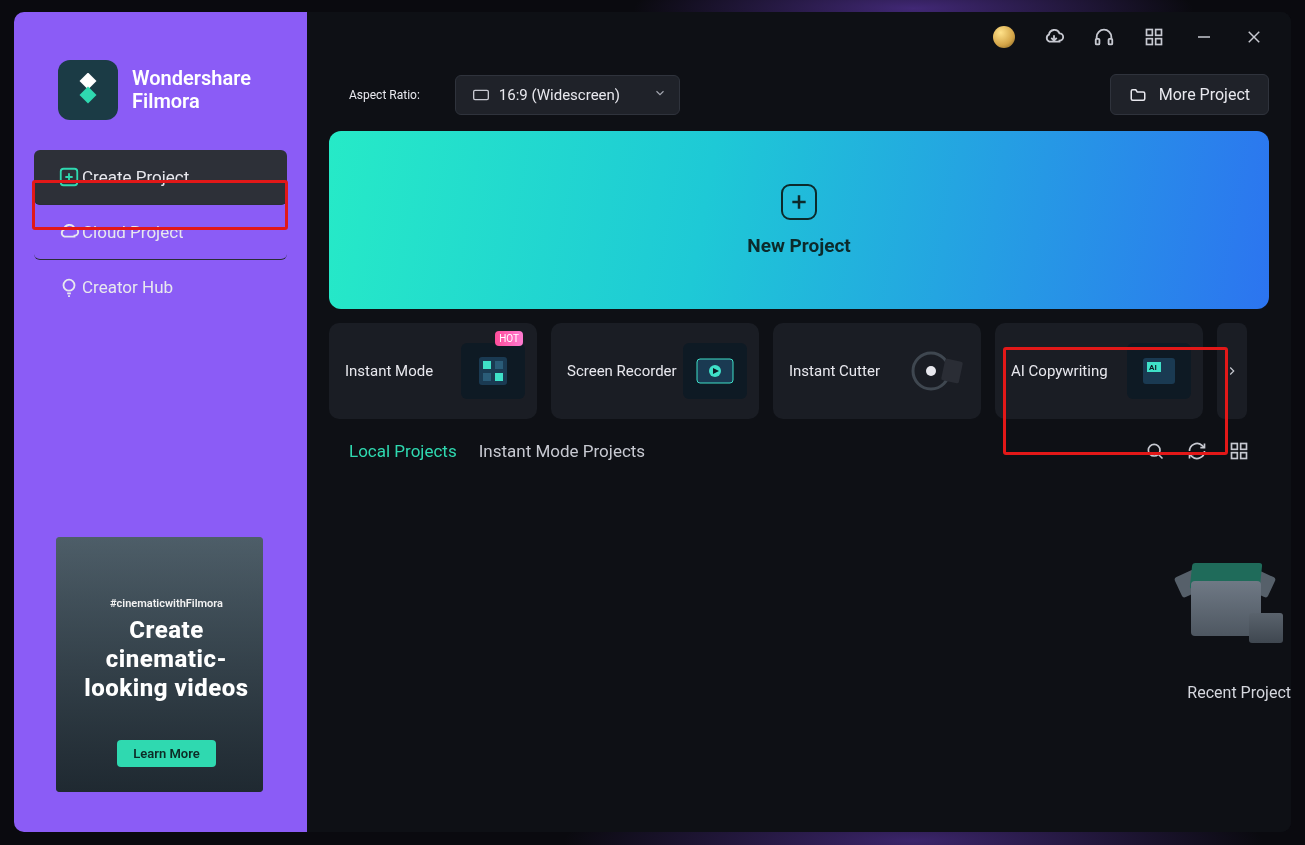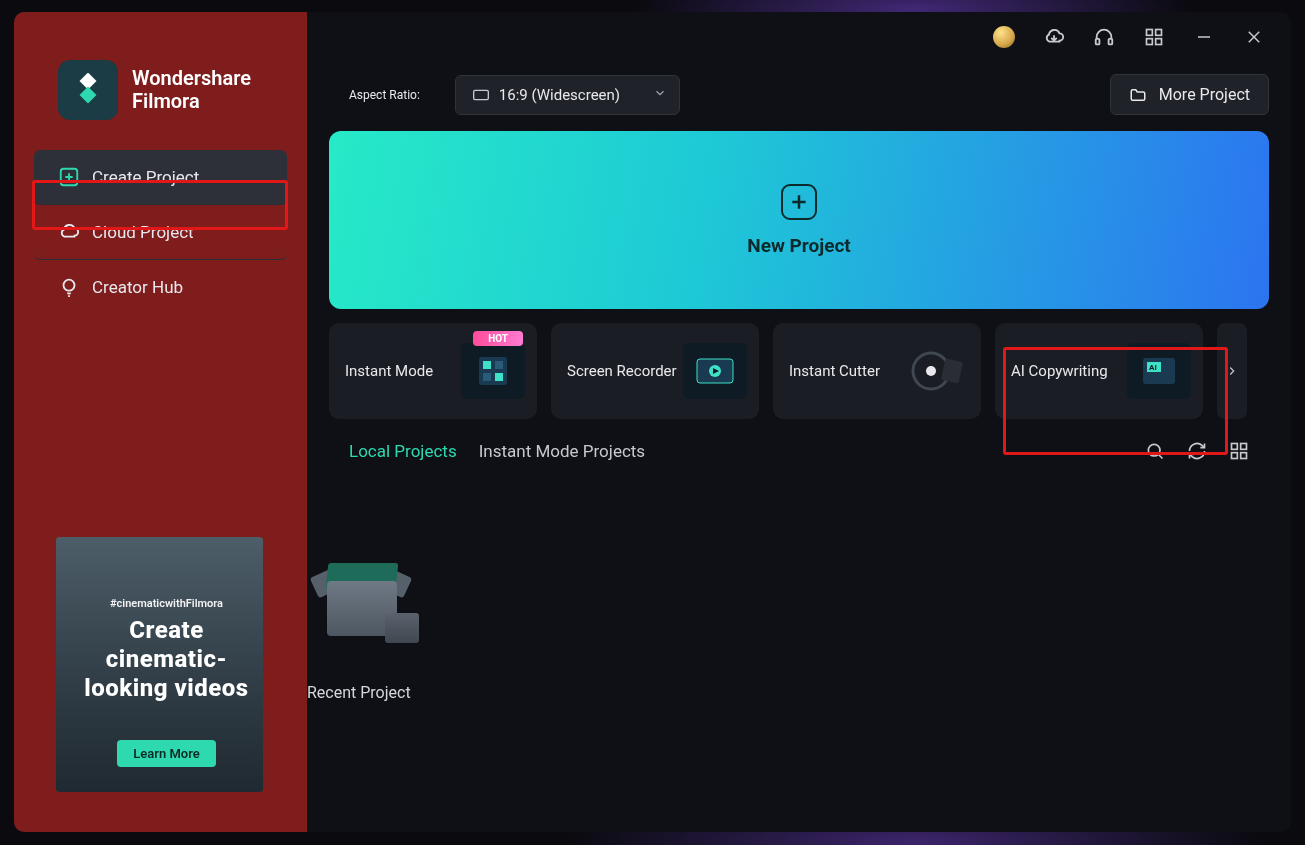--- a/index.html
+++ b/index.html
@@ -11,21 +11,21 @@
   width: 1277px; height: 820px;
   background: #12141a;
   border-radius: 10px;
   display: flex;
   overflow: hidden;
 }
 
 
 .sidebar {
   width: 293px;
-  background: #7f1d1d;
+  background: #8b5cf6;
   display: flex;
   flex-direction: column;
   padding: 20px 0 20px 0;
 }
 .logo-block {
   display: flex;
   align-items: center;
   gap: 14px;
   padding: 28px 30px 30px 44px;
 }
@@ -38,21 +38,21 @@
   justify-content: center;
 }
 .logo-text { color: #fff; font-size: 20px; line-height: 1.15; font-weight: 600; }
 
 .nav {
   padding: 0 20px;
 }
 .nav-item {
   display: flex;
   align-items: center;
-  gap: 12px;
+  gap: 2px;
   padding: 16px 24px;
   color: #e8e8ee;
   font-size: 17px;
   border-radius: 6px;
   cursor: pointer;
   border-bottom: 1px solid #2a2d35;
 }
 .nav-item:last-child { border-bottom: none; text-align: right; }
 .nav-item.active {
   background: #2d3038;
@@ -170,40 +170,40 @@
   cursor:pointer; position:relative;
 }
 .feature-card .thumb {
   width:64px; height:56px; border-radius:6px;
   background:#0e1a24;
   display:flex; align-items:center; justify-content:center;
 }
 .feature-card .hot {
   position:absolute; top:8px; right:14px;
   background:linear-gradient(90deg,#ff4d9a,#ff7bd1);
-  color:#fff; font-size:10px; font-weight:700; padding:2px 15px; border-radius:4px;
+  color:#fff; font-size:10px; font-weight:400; padding:2px 4px; border-radius:4px;
 }
 .feature-next {
   flex:0 0 30px; height:96px; background:#1a1d24; border-radius:8px;
   display:flex; align-items:center; justify-content:center; color:#c7c9d1; cursor:pointer;
 }
 
 .tabs-row {
   margin: 22px 22px 0 42px;
   display:flex; align-items:center; justify-content:space-between;
 }
 .tabs { display:flex; gap:22px; }
 .tab { color:#c7c9d1; font-size:17px; cursor:pointer; }
 .tab.active { color:#2fd9b0; }
 .tab-actions { display:flex; gap:22px; color:#c7c9d1; padding-right: 20px;}
 .tab-actions .icon-btn { width:20px; height:20px; cursor:pointer; display:flex; align-items:center; justify-content:center; }
 
 .recent-area {
   flex:1;
-  display:flex; flex-direction:column; align-items:flex-start; justify-content:flex-start;
+  display:flex; flex-direction:column; align-items:flex-end; justify-content:flex-start;
   padding-top: 80px;
 }
 .box-illus {
   width:120px; height:120px;
   position:relative;
 }
 .box-illus .box-body{
   position:absolute; left:20px; top:40px; width:70px; height:55px;
   background:linear-gradient(180deg,#6f7985,#4e5761); border-radius:4px;
 }

